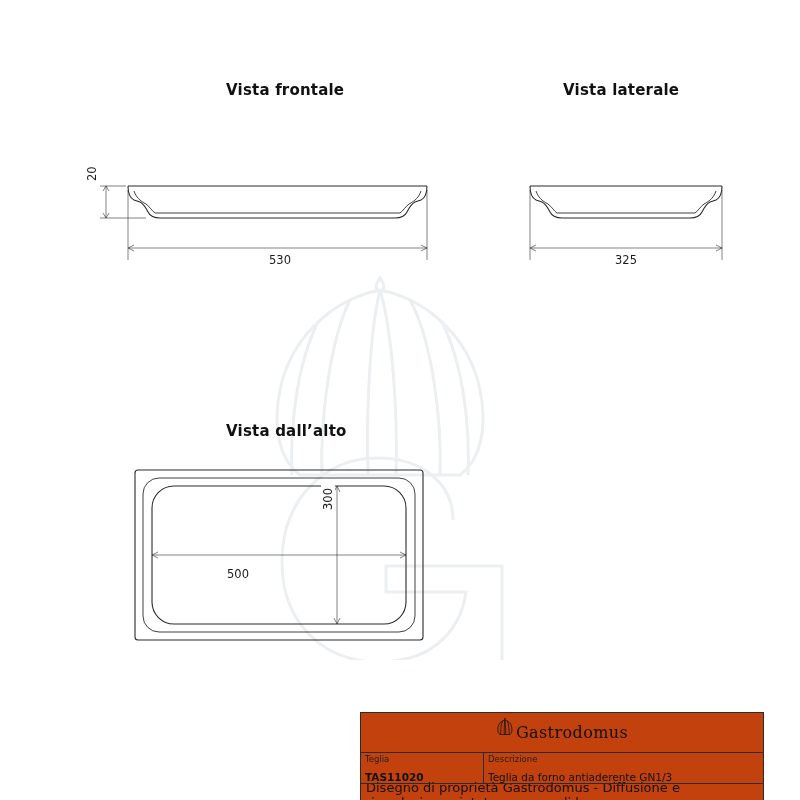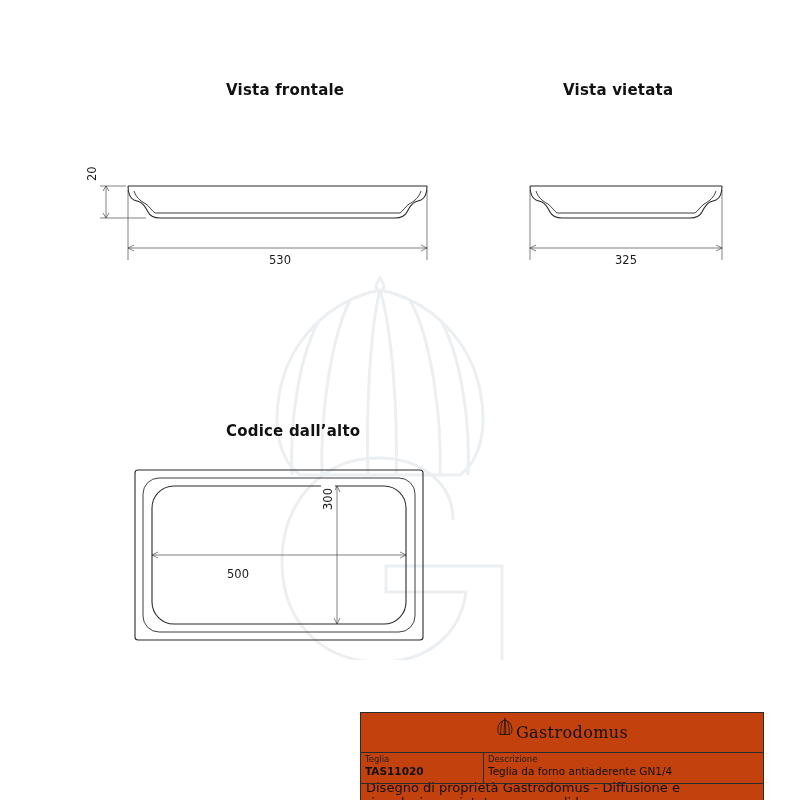--- a/index.html
+++ b/index.html
@@ -110,21 +110,21 @@
   }
   .tb-head {
     font-size: 8.5px;
     color: #222;
     line-height: 1.1;
   }
   .tb-val {
     font-size: 10.5px;
     color: #111;
     line-height: 1.25;
-    margin-top: 1px;
+    margin-top: 7px;
   }
   .tb-val.code {
     font-weight: bold;
   }
   .tb-foot {
     height: 21px;
     display: flex;
     align-items: center;
     padding-left: 5px;
     font-size: 13px;
@@ -198,22 +198,22 @@
     <path class="ln" d="M42 105 L296 105" stroke-width="0.6"></path>
     <path class="ln" d="M48 102 L42 105 L48 108" stroke-width="0.6"></path>
     <path class="ln" d="M290 102 L296 105 L290 108" stroke-width="0.6"></path>
 
     <path class="ln" d="M227 36 L227 174" stroke-width="0.6"></path>
     <path class="ln" d="M224 42 L227 36 L230 42" stroke-width="0.6"></path>
     <path class="ln" d="M224 168 L227 174 L230 168" stroke-width="0.6"></path>
   </svg>
 
   <div class="view-title" id="title-front">Vista frontale</div>
-  <div class="view-title" id="title-side">Vista vietata</div>
-  <div class="view-title" id="title-top">Codice dall’alto</div>
+  <div class="view-title" id="title-side">Vista laterale</div>
+  <div class="view-title" id="title-top">Vista dall’alto</div>
 
   <div class="dim-label" id="dim-530">530</div>
   <div class="dim-label" id="dim-20">20</div>
   <div class="dim-label" id="dim-325">325</div>
   <div class="dim-label" id="dim-500">500</div>
   <div class="dim-label" id="dim-300">300</div>
 
   <div class="titleblock">
     <div class="tb-logo-row">
       <div class="tb-logo">
@@ -230,19 +230,19 @@
         <span class="tb-logo-text">Gastrodomus</span>
       </div>
     </div>
     <div class="tb-mid">
       <div class="tb-cell-left">
         <div class="tb-head">Teglia</div>
         <div class="tb-val code">TAS11020</div>
       </div>
       <div class="tb-cell-right">
         <div class="tb-head">Descrizione</div>
-        <div class="tb-val">Teglia da forno antiaderente GN1/4</div>
+        <div class="tb-val">Teglia da forno antiaderente GN1/3</div>
       </div>
     </div>
     <div class="tb-foot">Disegno di proprietà Gastrodomus -  Diffusione e riproduzione vietata a norma di legge.</div>
   </div>
 
 </div>
 
 </body></html>

